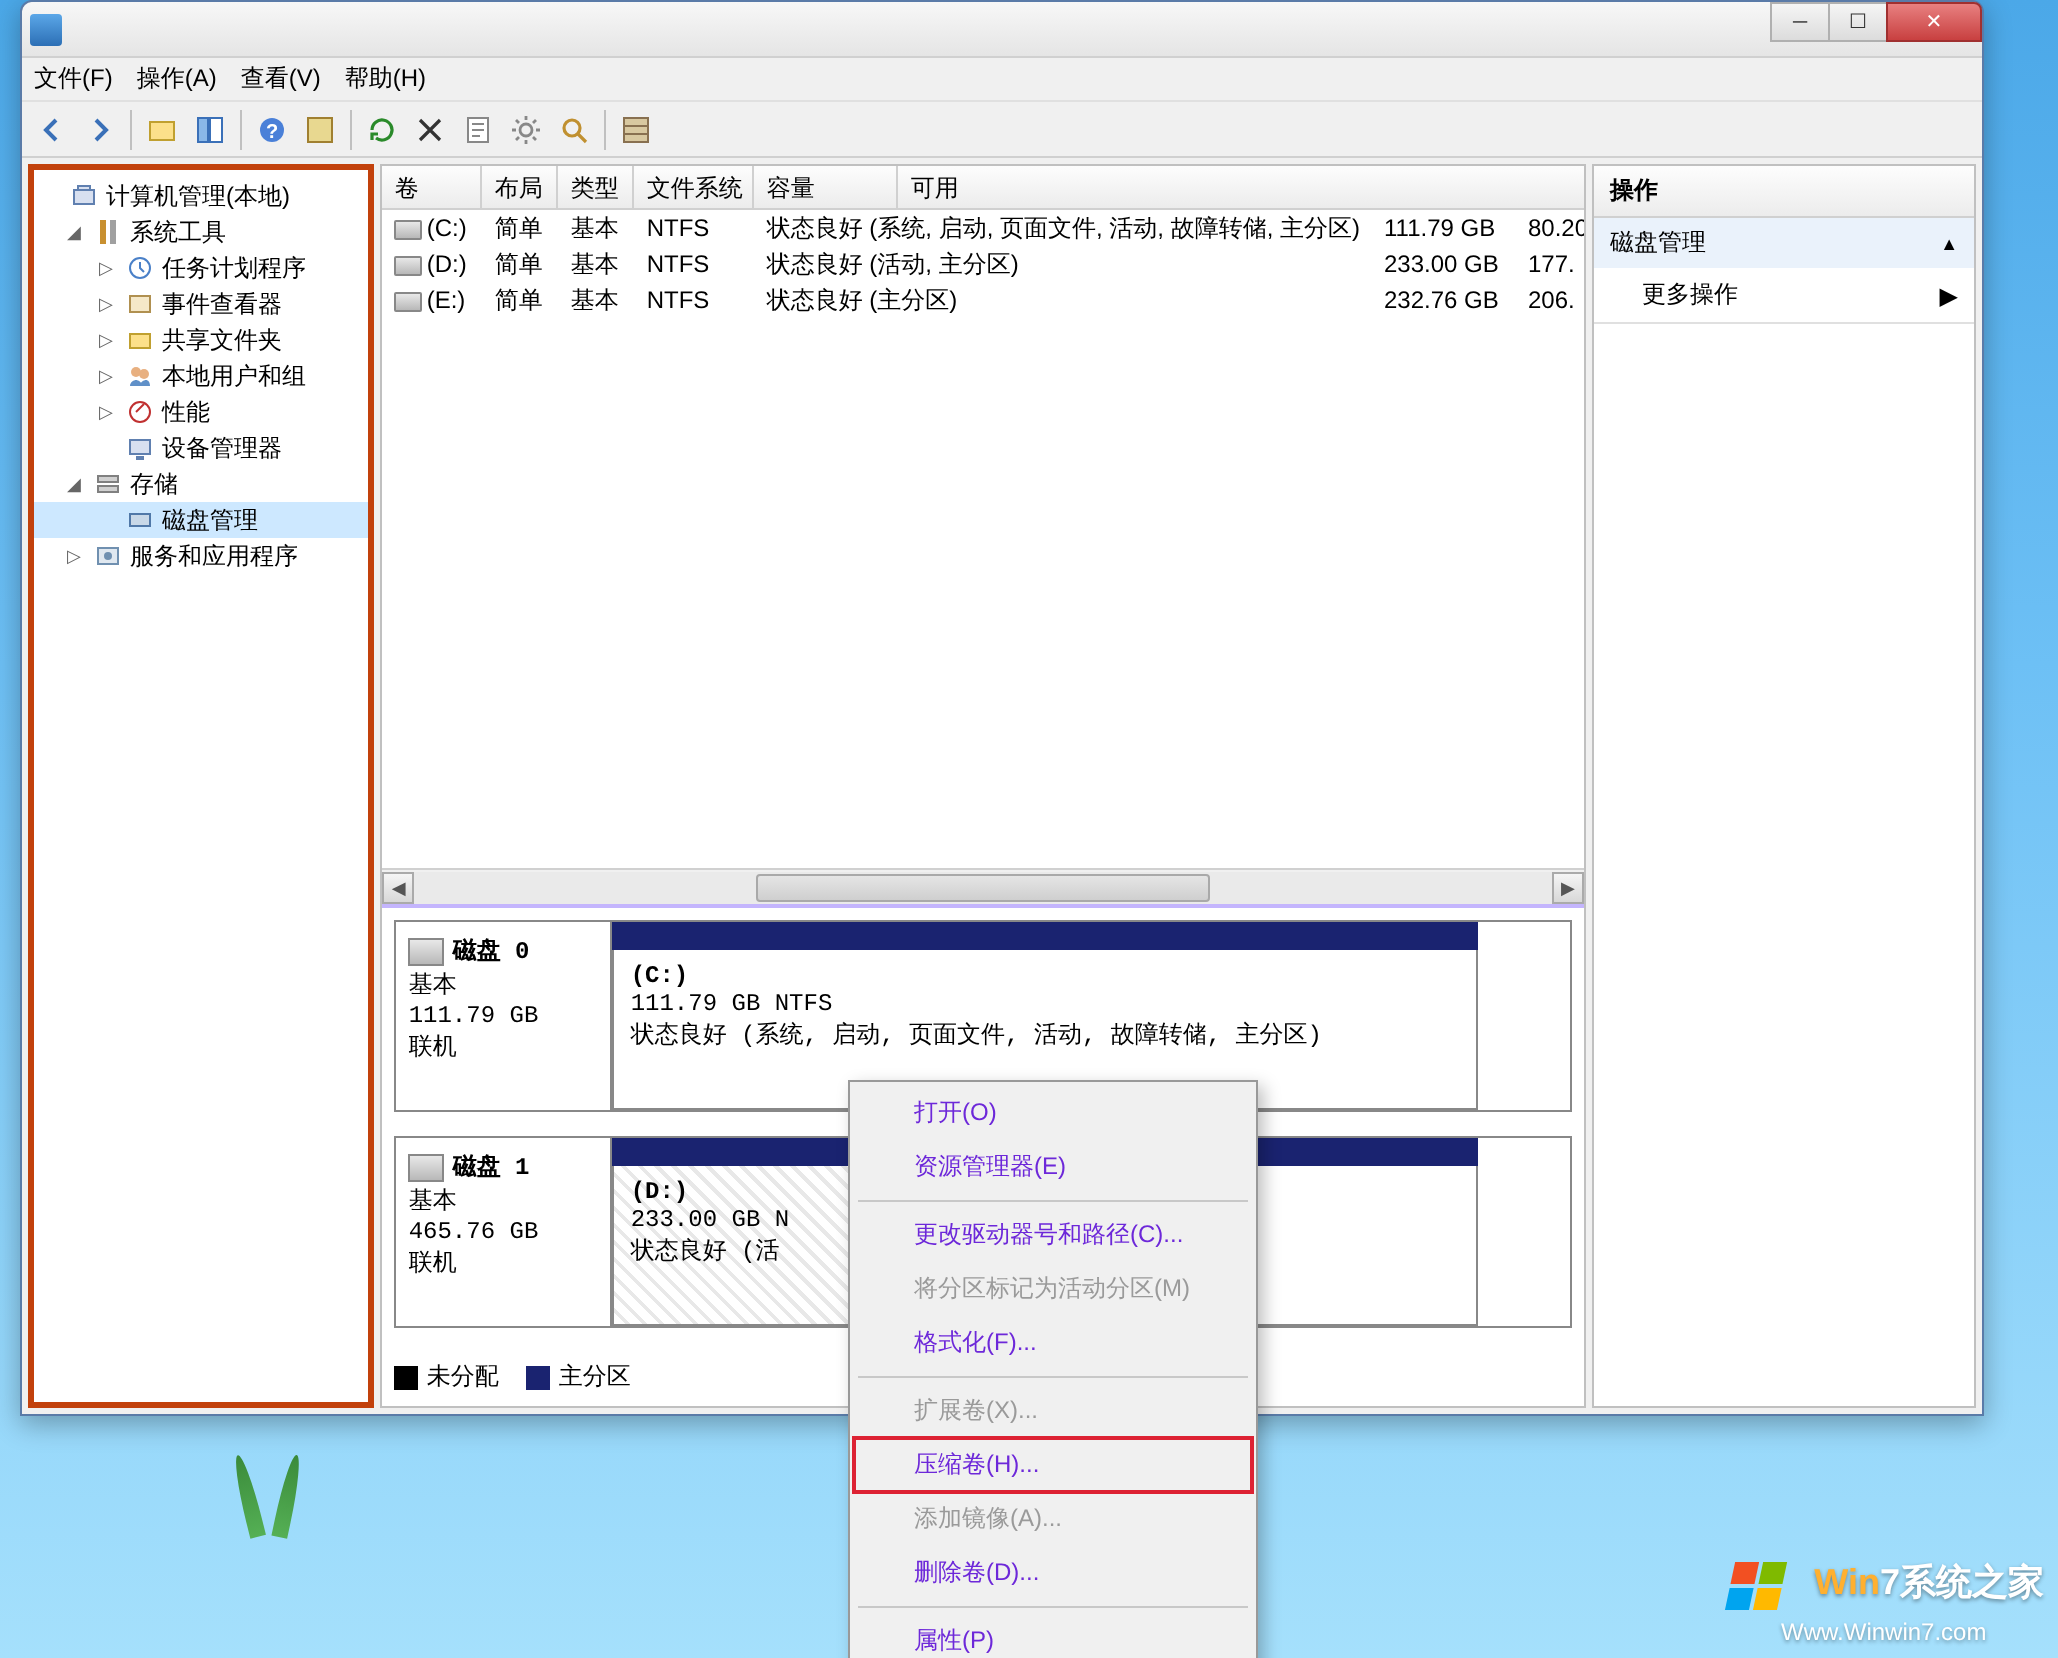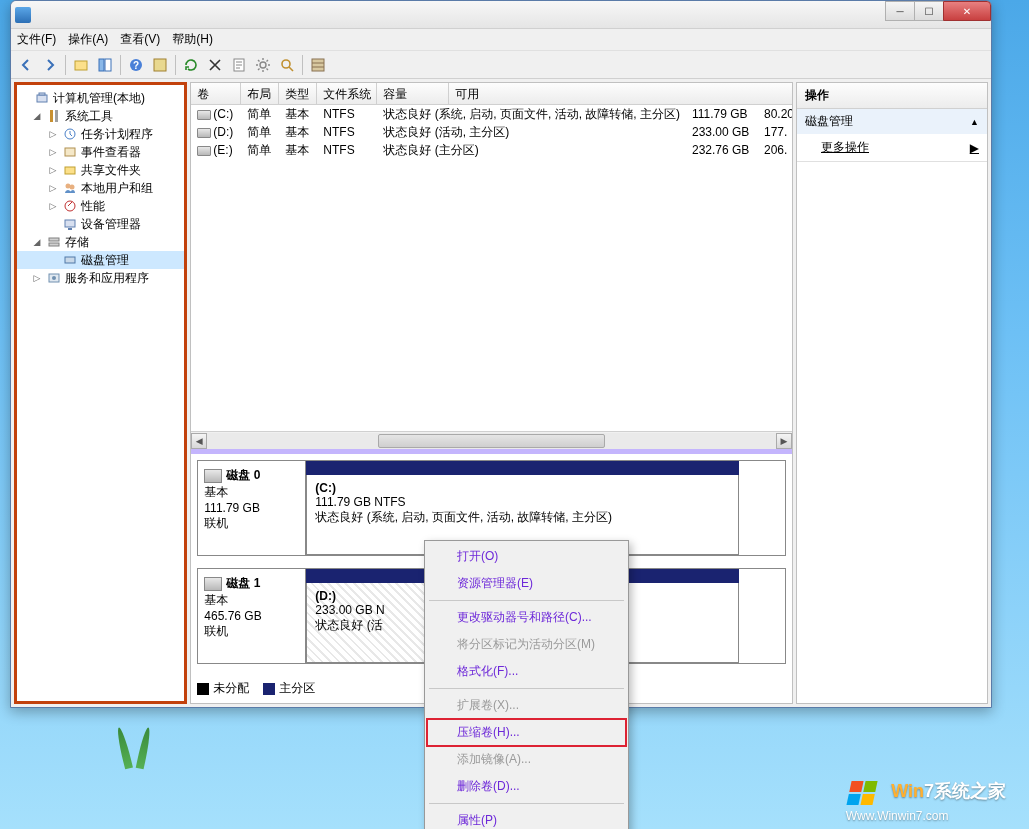--- a/index.html
+++ b/index.html
@@ -39,50 +39,50 @@
 .volhead .col { padding: 3px 6px; border-right: 1px solid #d0d0d0; overflow: hidden; white-space: nowrap; }
 .volrow { display: flex; height: 18px; align-items: center; }
 .volrow .cell { padding: 0 6px; overflow: hidden; white-space: nowrap; }
 .volico { width: 14px; height: 10px; display: inline-block; background: linear-gradient(#e8e8e8,#b8b8b8); border: 1px solid #888; border-radius: 1px; vertical-align: middle; margin-right: 2px; }
 
 .scroller { height: 18px; background: #f0f0f0; border-top: 1px solid #d0d0d0; display: flex; align-items: center; }
 .scroller .track { flex: 1; height: 16px; background: #eaeaea; display: flex; align-items: center; }
 .scroller .thumb { width: 40%; height: 14px; margin-left: 30%; background: linear-gradient(#e5e5e5,#cfcfcf); border: 1px solid #a9a9a9; border-radius: 2px; }
 .scroller .arr { width: 16px; height: 16px; background: linear-gradient(#f5f5f5,#d8d8d8); border: 1px solid #aaa; display:flex;align-items:center;justify-content:center;font-size:9px;color:#555; }
 
-.diskpanel { border-top: 5px solid #c4b5fd; padding: 6px; }
+.diskpanel { border-top: 2px solid #c4b5fd; padding: 6px; font-family: Liberation Mono, monospace; }
 .diskbox { border: 1px solid #888; margin-bottom: 12px; display: flex; }
 .diskinfo { width: 108px; padding: 6px; border-right: 1px solid #888; }
 .diskinfo .dico { width: 18px; height: 14px; display: inline-block; background: linear-gradient(#e8e8e8,#b8b8b8); border: 1px solid #888; vertical-align: middle; margin-right: 4px; }
 .diskinfo b { font-weight: bold; }
 .diskparts { flex: 1; display: flex; padding: 0; }
 .part { display: flex; flex-direction: column; }
 .part .bar { height: 14px; background: #1a2370; }
 .part .body { flex: 1; border: 1px solid #888; border-top: none; padding: 6px 8px; font-size: 12px; }
 .part.hatched .body { background: repeating-linear-gradient(45deg, #fff 0, #fff 4px, #e8e8e8 4px, #e8e8e8 6px); }
 
 .legend { display: flex; gap: 14px; padding: 4px 0 0 0; align-items: flex-end; font-size: 12px; }
 .legend .sw { width: 12px; height: 12px; display: inline-block; vertical-align: middle; margin-right: 4px; }
 .sw.unalloc { background: #000; }
 .sw.primary { background: #1a2370; }
 
 .actionpane { width: 192px; background: #fff; border: 1px solid #c0c0c0; display: flex; flex-direction: column; }
 .actionpane .hd { background: linear-gradient(#fdfdfd,#ececec); border-bottom: 1px solid #d0d0d0; padding: 4px 8px; font-weight: bold; }
 .actgroup { border-bottom: 1px solid #e0e0e0; }
 .actgroup .gh { background: #eaf2fb; padding: 4px 8px; display: flex; justify-content: space-between; align-items: center; }
 .actgroup .gh .arw { font-size: 9px; }
-.actgroup .ai { padding: 5px 8px 5px 24px; display: flex; justify-content: space-between; align-items: center; text-decoration: underline; }
+.actgroup .ai { padding: 5px 8px 5px 24px; display: flex; justify-content: space-between; align-items: center; }
 
 .ctxmenu { position: absolute; left: 424px; top: 540px; width: 205px; background: #f0f0f0; border: 1px solid #999; box-shadow: 3px 3px 8px rgba(0,0,0,.25); padding: 2px; }
 .ctxmenu .mi { padding: 5px 14px 5px 30px; color: #6d28d9; }
 .ctxmenu .mi.disabled { color: #9a9a9a; }
 .ctxmenu .mi.highlight { outline: 2px solid #d23; outline-offset: -1px; }
 .ctxmenu hr { border: none; border-top: 1px solid #c8c8c8; margin: 3px 2px; }
 
-.watermark { position: absolute; right: 23px; bottom: 6px; color: #fff; text-align: left; font-family: Arial, sans-serif; text-shadow: 0 1px 2px rgba(0,0,0,.4); }
+.watermark { position: absolute; right: 7px; bottom: 6px; color: #fff; text-align: center; font-family: Arial, sans-serif; text-shadow: 0 1px 2px rgba(0,0,0,.4); }
 .watermark .wlogo { display: inline-block; width: 36px; height: 30px; vertical-align: middle; margin-right: 6px; }
 .watermark .t1 { font-size: 18px; font-weight: bold; }
 .watermark .t1 .o { color: #ffb030; }
 .watermark .t2 { font-size: 12px; }
 
 .grass { position: absolute; left: 100px; bottom: 60px; width: 80px; height: 50px; }
 .grass::before,.grass::after { content:""; position:absolute; bottom:0; width:8px; height:42px; background: linear-gradient(#3a8a3a,#55b055); border-radius: 50% 50% 0 0 / 80% 80% 0 0; }
 .grass::before { left: 20px; transform: rotate(-14deg); }
 .grass::after { left: 40px; transform: rotate(12deg); }
 </style>

